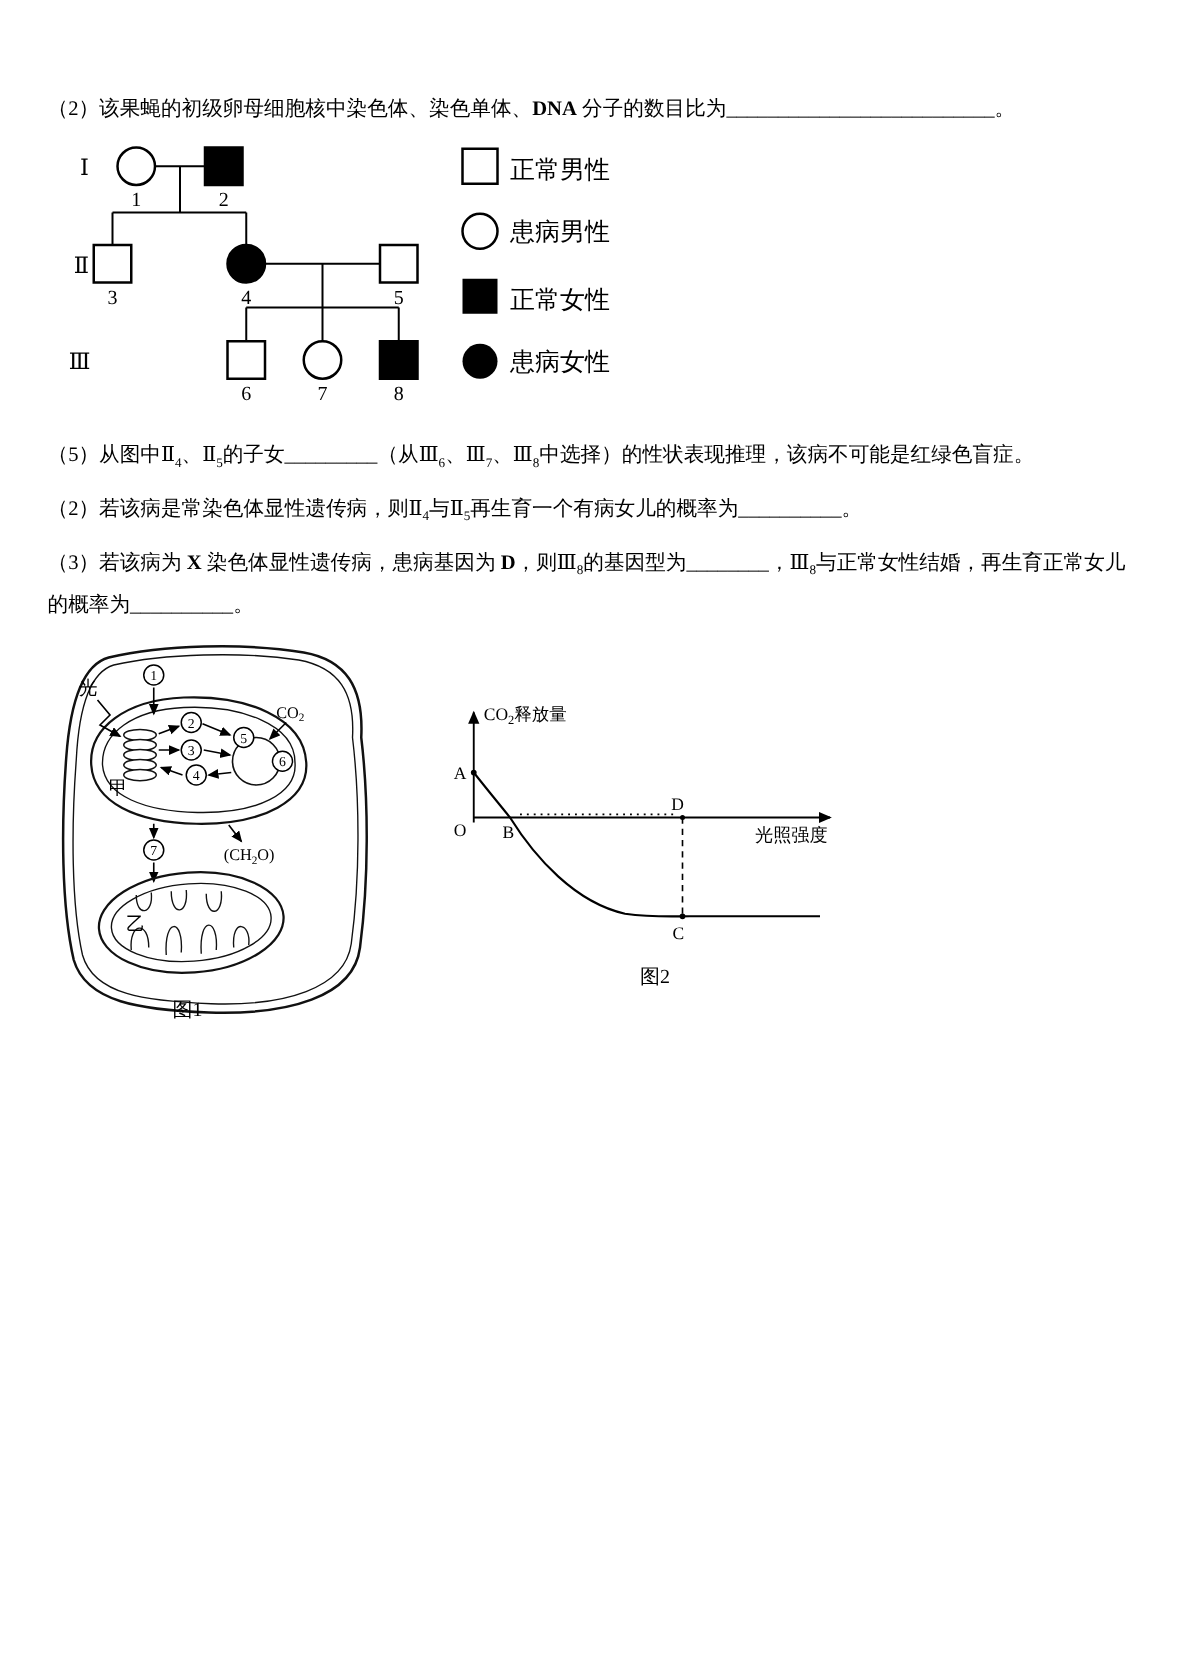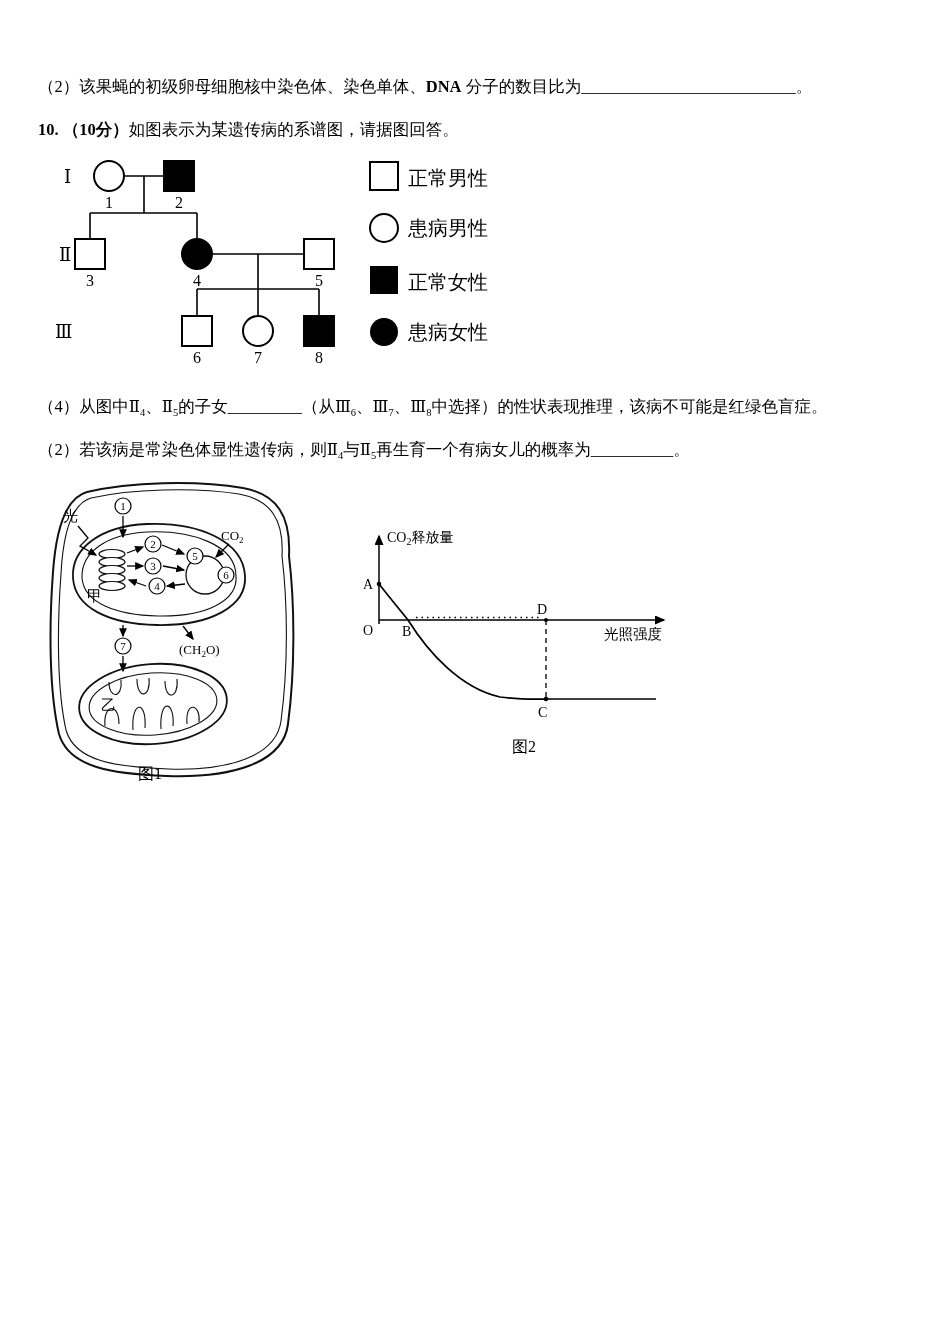--- a/index.html
+++ b/index.html
@@ -19,21 +19,20 @@
   svg { display:block; }
   svg text { font-family:"Liberation Serif","DejaVu Serif",serif; fill:#000; }
 </style>
 </head>
 <body>
 
 <div class="page">
 
   <p class="para"><span>（2）该果蝇的初级卵母细胞核中染色体、染色单体、</span><span class="b">DNA</span><span> 分子的数目比为__________________________。</span></p>
 
-  <p class="para"><span class="b">10. （10分）</span><span>如图表示为某遗传病的系谱图，请据图回答。</span></p>
 
   <div class="figure-pedigree">
     <svg width="462" height="222" viewBox="0 0 462 222">
       <g stroke="#000" stroke-width="1.6">
         <line x1="72" y1="20" x2="112" y2="20"></line>
         <line x1="92" y1="20" x2="92" y2="57"></line>
         <line x1="38" y1="57" x2="145" y2="57"></line>
         <line x1="38" y1="57" x2="38" y2="83"></line>
         <line x1="145" y1="57" x2="145" y2="83"></line>
         <line x1="160" y1="98" x2="252" y2="98"></line>
@@ -72,22 +71,23 @@
         <circle cx="332" cy="72" r="14" fill="#fff" stroke="#000" stroke-width="2"></circle>
         <text x="356" y="79" font-size="20">患病男性</text>
         <rect x="318" y="110" width="28" height="28" fill="#000"></rect>
         <text x="356" y="133" font-size="20">正常女性</text>
         <circle cx="332" cy="176" r="14" fill="#000"></circle>
         <text x="356" y="183" font-size="20">患病女性</text>
       </g>
     </svg>
   </div>
 
-  <p class="para"><span>（4）从图中Ⅱ</span><sub>4</sub><span>、Ⅱ</span><sub>5</sub><span>的子女_________（从Ⅲ</span><sub>6</sub><span>、Ⅲ</span><sub>7</sub><span>、Ⅲ</span><sub>8</sub><span>中选择）的性状表现推理，该病不可能是红绿色盲症。</span></p>
+  <p class="para"><span>（5）从图中Ⅱ</span><sub>4</sub><span>、Ⅱ</span><sub>5</sub><span>的子女_________（从Ⅲ</span><sub>6</sub><span>、Ⅲ</span><sub>7</sub><span>、Ⅲ</span><sub>8</sub><span>中选择）的性状表现推理，该病不可能是红绿色盲症。</span></p>
   <p class="para"><span>（2）若该病是常染色体显性遗传病，则Ⅱ</span><sub>4</sub><span>与Ⅱ</span><sub>5</sub><span>再生育一个有病女儿的概率为__________。</span></p>
+  <p class="para"><span>（3）若该病为 </span><span class="b">X</span><span> 染色体显性遗传病，患病基因为 </span><span class="b">D</span><span>，则Ⅲ</span><sub>8</sub><span>的基因型为________，Ⅲ</span><sub>8</sub><span>与正常女性结婚，再生育正常女儿的概率为__________。</span></p>
 
 
   <div class="figrow">
 
     <svg width="262" height="310" viewBox="0 0 260 310">
       <defs>
         <marker id="ar1" markerWidth="8" markerHeight="8" refX="6" refY="3" orient="auto">
           <path d="M0,0 L7,3 L0,6 Z" fill="#000"></path>
         </marker>
       </defs>

